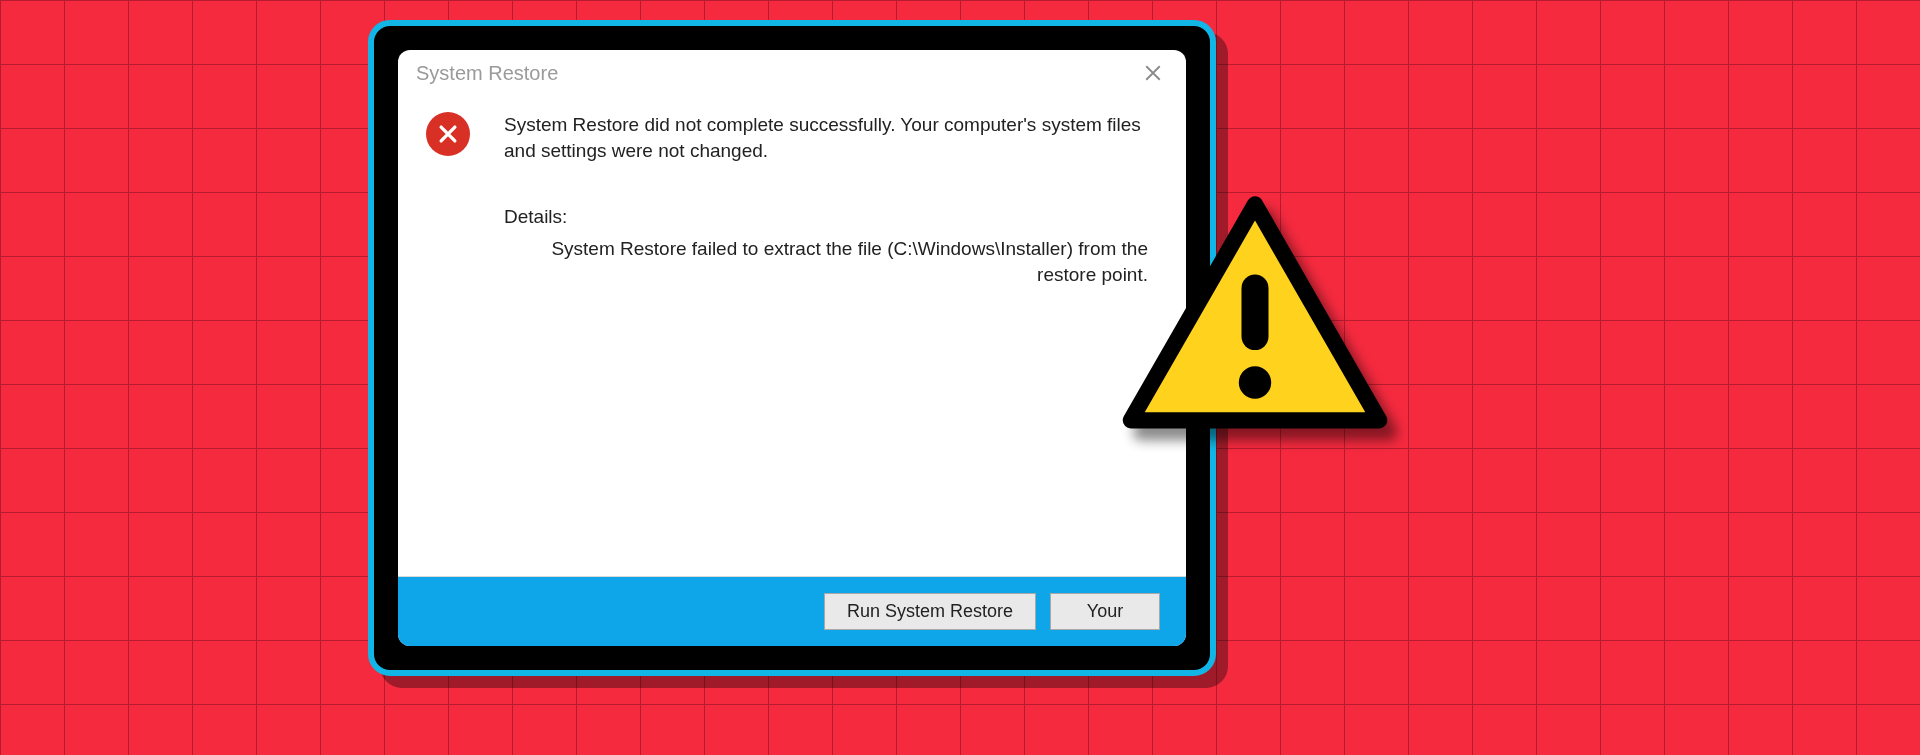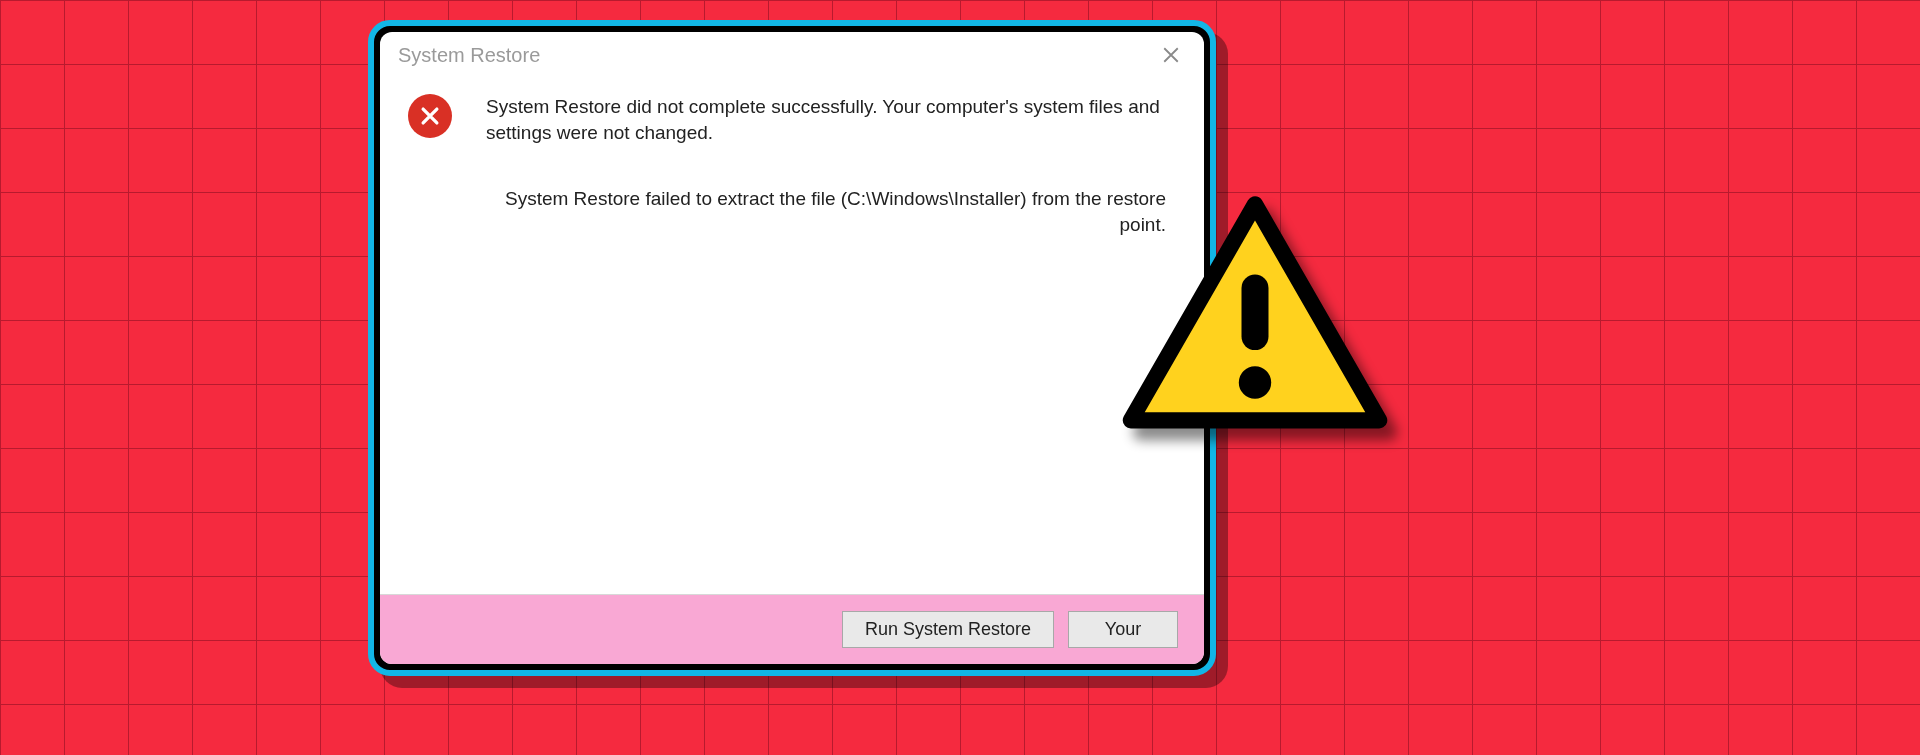--- a/index.html
+++ b/index.html
@@ -16,21 +16,21 @@
 
   .dialog {
     position: absolute;
     left: 368px;
     top: 20px;
     width: 848px;
     height: 656px;
     background: #000;
     border: 6px solid #12b6e6;
     border-radius: 22px;
-    padding: 6px;
+    padding: 24px;
     box-shadow: 12px 12px 0 0 rgba(0,0,0,0.35);
   }
   .dialog-inner {
     background: #fff;
     width: 100%;
     height: 100%;
     border-radius: 12px;
     display: flex;
     flex-direction: column;
     overflow: hidden;
@@ -78,21 +78,21 @@
     padding-right: 10px;
   }
   .summary { margin-bottom: 41px; }
   .details-label { margin-bottom: 6px; }
   .details-body { margin-bottom: 8px; text-align: right; }
   .grow { flex: 1; }
   .advice { margin-bottom: 18px; }
 
   .button-bar {
     height: 70px;
-    background: #f9a8d4;
+    background: #0ea5e9;
     border-top: 1px solid #d8d8d8;
     display: flex;
     align-items: center;
     justify-content: flex-end;
     gap: 14px;
     padding: 0 26px;
     margin-top: 11px;
   }
   .win-button {
     background: #e9e9e9;
@@ -135,20 +135,21 @@
     <div class="body-area">
       <div class="icon-col">
         <div class="error-circle">
           <svg viewBox="0 0 16 16">
               <path d="M3 3 L13 13 M13 3 L3 13" stroke="#fff" stroke-width="2.4" stroke-linecap="round" fill="none"></path>
             </svg>
         </div>
       </div>
       <div class="text-col">
         <div class="summary">System Restore did not complete successfully. Your computer's system files and settings were not changed.</div>
+        <div class="details-label">Details:</div>
         <div class="details-body">System Restore failed to extract the file (C:\Windows\Installer) from the restore point.</div>
         <div class="grow"></div>
       </div>
     </div>
 
     <div class="button-bar">
       <button class="win-button">Run System Restore</button>
       <button class="win-button">Your</button>
     </div>
 

